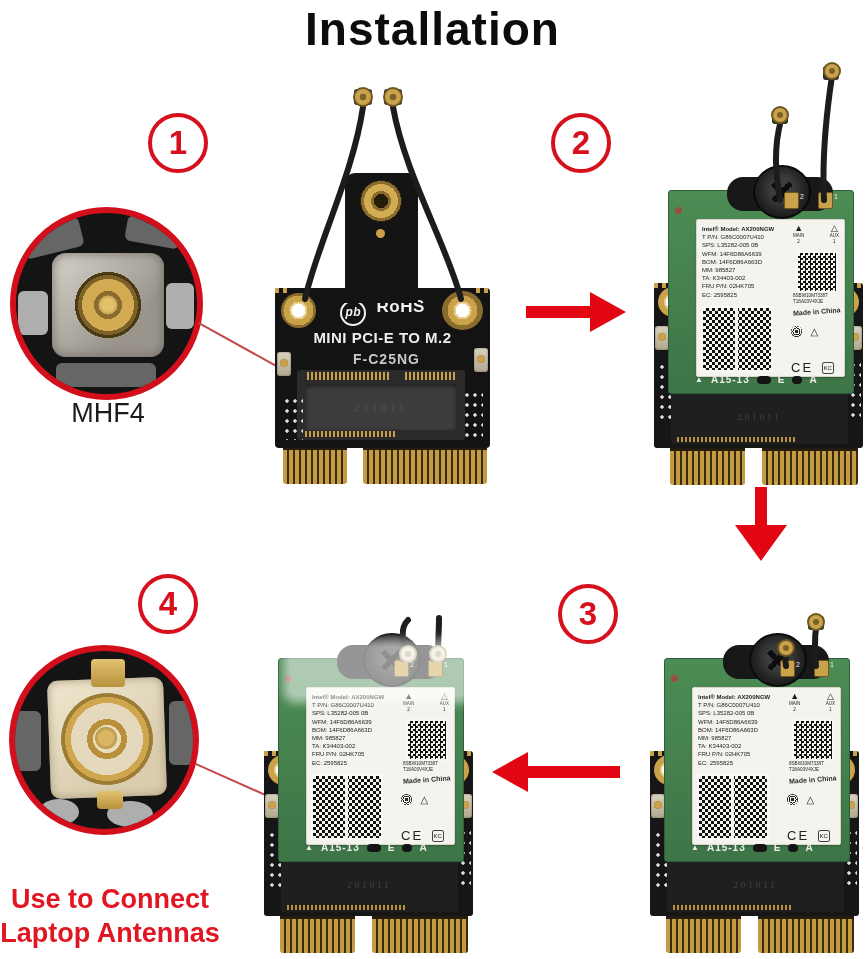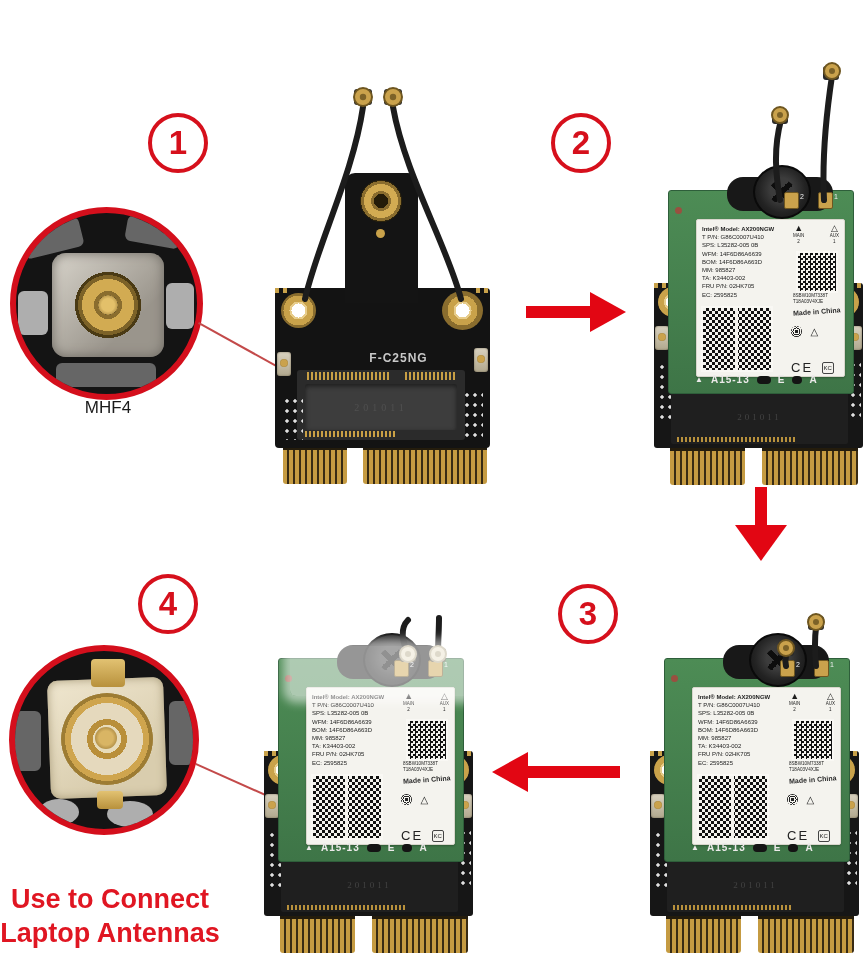--- a/index.html
+++ b/index.html
@@ -39,21 +39,21 @@
   .ipex-tab{position:absolute;left:76px;top:8px;width:34px;height:28px;border-radius:4px;
             background:linear-gradient(#e2c272,#b8913c);}
   .ipex-tab2{position:absolute;left:82px;top:140px;width:26px;height:18px;border-radius:4px;
              background:linear-gradient(#e2c272,#b8913c);}
   .ipex-ring{position:absolute;left:46px;top:42px;width:92px;height:92px;border-radius:50%;
              background:radial-gradient(circle,#e8dcba 0 14px,#b98f3a 14px 20px,#e5d9bd 20px 36px,#cfa54e 36px 42px,#9d7c33 42px 46px,transparent 46px);}
   .ipex-pin{position:absolute;left:80px;top:76px;width:22px;height:22px;border-radius:50%;
             background:radial-gradient(circle,#d9b564 0 45%,#8a6a2a 100%);}
 
   
-  .callout{position:absolute;color:#1b1b1b;font-size:17px;font-weight:500;text-align:center;}
+  .callout{position:absolute;color:#1b1b1b;font-size:27px;font-weight:500;text-align:center;}
   .note{position:absolute;color:var(--red-text);font-size:27px;font-weight:700;text-align:center;width:226px;}
 
   
   .redline{position:absolute;height:2px;background:var(--line-red);transform-origin:0 0;}
 
   
   .arrow{position:absolute;}
 
   
   .fingers{position:absolute;height:34px;
@@ -79,22 +79,22 @@
   .tab-dot{position:absolute;left:31px;top:56px;width:9px;height:9px;border-radius:50%;background:var(--gold);}
   .acard{position:absolute;left:0;top:203px;width:215px;height:160px;background:#131313;border-radius:4px;z-index:1;}
   .acard .screwpad.big-l{left:6px;top:5px;width:35px;height:35px;}
   .acard .screwpad.big-r{left:167px;top:3px;width:41px;height:39px;}
   .brand-row{position:absolute;left:0;top:9px;width:100%;text-align:center;color:#f2f2f2;
              font-size:17px;font-weight:700;letter-spacing:.5px;}
   .pb-logo{display:inline-block;width:22px;height:22px;line-height:20px;border:2px solid #f2f2f2;border-radius:50%;
            font-size:12px;font-style:italic;font-weight:700;margin-right:5px;vertical-align:-4px;}
   .adapter-name{position:absolute;left:0;top:41px;width:100%;text-align:center;color:#ededed;
                 font-size:15px;font-weight:700;letter-spacing:.5px;}
-  .adapter-model{position:absolute;left:16px;top:63px;width:100%;text-align:center;color:#c8c8c8;
-                 font-size:12px;font-weight:600;letter-spacing:1px;}
+  .adapter-model{position:absolute;left:4px;top:63px;width:100%;text-align:center;color:#c8c8c8;
+                 font-size:14px;font-weight:600;letter-spacing:1px;}
   .socket{position:absolute;left:22px;top:82px;width:168px;height:70px;background:#2b2b2b;border-radius:3px;}
   .pinrow{position:absolute;top:2px;height:8px;background:repeating-linear-gradient(90deg,#c9a045 0 2px,transparent 2px 4px);}
   .socket-inner{position:absolute;left:8px;top:14px;width:152px;height:46px;background:#3d3d3d;border-radius:2px;
                 box-shadow:inset 0 2px 5px #1c1c1c;display:flex;align-items:center;justify-content:center;}
   .socket-mark{color:#555;font-size:10px;letter-spacing:4px;opacity:.8;font-family:Liberation Serif, serif;}
   .pinrow-bot{position:absolute;left:8px;top:61px;width:92px;height:6px;
               background:repeating-linear-gradient(90deg,#c9a045 0 2px,transparent 2px 4px);}
 
   
   .assembly{position:absolute;width:213px;}
@@ -161,20 +161,21 @@
   .strip .pad.small{width:10px;}
   .fade{position:absolute;left:28px;top:34px;width:183px;height:50px;background:rgba(255,255,255,.55);
         border-radius:6px;box-shadow:0 0 10px 7px rgba(255,255,255,.55);z-index:4;}
   .cable{fill:none;stroke:#1c1c1c;stroke-width:6;stroke-linecap:round;}
 </style>
 </head>
 <body>
 
 <div class="canvas">
 
+  <h1 class="title">Installation</h1>
 
   <div class="step-circle" style="left:148px;top:113px;">
     <span>1</span>
     </div>
   <div class="step-circle" style="left:551px;top:113px;">
     <span>2</span>
     </div>
   <div class="step-circle" style="left:558px;top:584px;">
     <span>3</span>
     </div>
@@ -239,20 +240,25 @@
     </svg>
     <div class="tab">
       <div class="tab-ring"></div>
       <div class="tab-dot"></div>
     </div>
     <div class="acard">
       <div class="castel" style="left:0;top:0;width:14px;"></div>
       <div class="castel" style="left:201px;top:0;width:14px;"></div>
       <div class="screwpad big-l"></div>
       <div class="screwpad big-r"></div>
+      <div class="brand-row">
+        <span class="pb-logo">pb</span>
+        <span>RoHS</span>
+      </div>
+      <div class="adapter-name">MINI PCI-E TO M.2</div>
       <div class="adapter-model">F-C25NG</div>
       <div class="socket">
         <div class="pinrow" style="left:10px;width:82px;"></div>
         <div class="pinrow" style="left:108px;width:50px;"></div>
         <div class="socket-inner">
           <span class="socket-mark">201011</span>
         </div>
         <div class="pinrow-bot"></div>
       </div>
       <div class="side-ipex" style="left:2px;top:64px;"></div>

